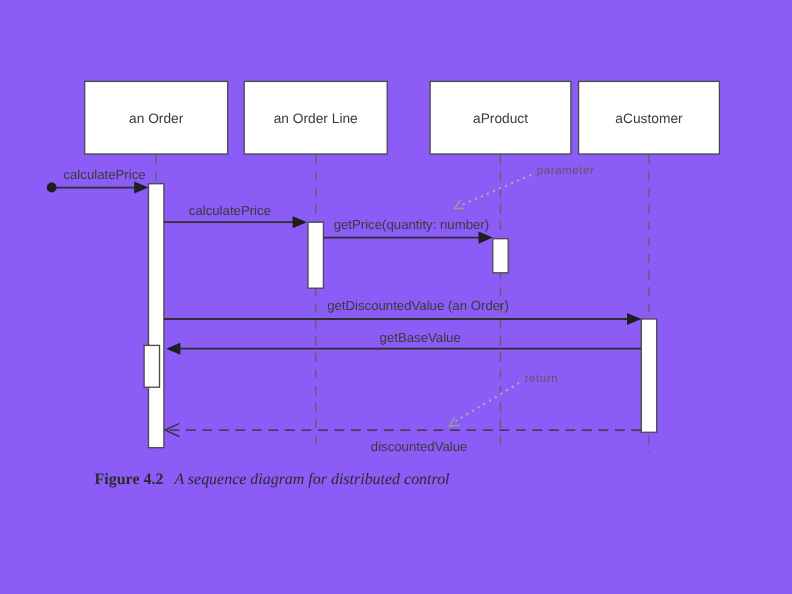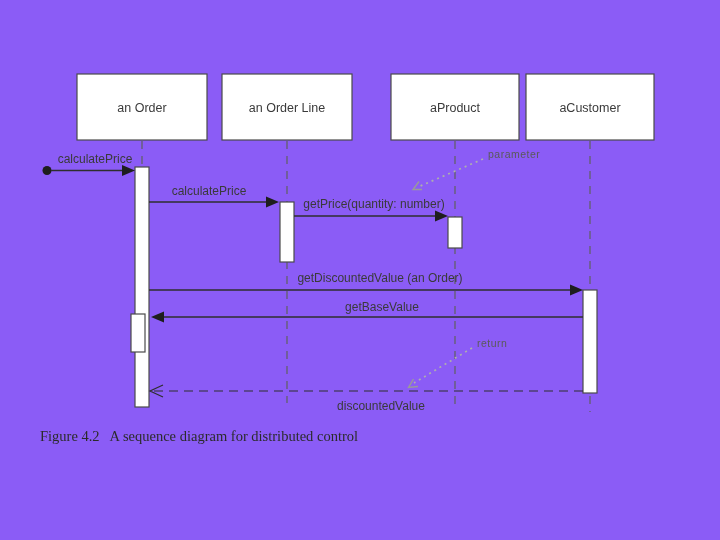--- a/index.html
+++ b/index.html
@@ -31,22 +31,22 @@
   
   .caption {
     position: absolute;
     left: 40px;
     top: 428px;
     font-family: "Liberation Serif", serif;
     font-size: 14.5px;
     color: #2b2b2b;
     white-space: nowrap;
   }
-  .caption .cap-label { font-weight: normal; margin-right: 10px; }
-  .caption .cap-text  { }
+  .caption .cap-label { font-weight: bold; margin-right: 10px; margin-left: 46px; }
+  .caption .cap-text  { font-style: italic; }
 </style>
 </head>
 <body>
 
 <div class="page">
 
   <svg class="diagram" width="720" height="540" viewBox="0 0 720 540">
 
     <line class="lifeline" x1="142" y1="141" x2="142" y2="407"></line>
     <line class="lifeline" x1="287" y1="141" x2="287" y2="403"></line>

